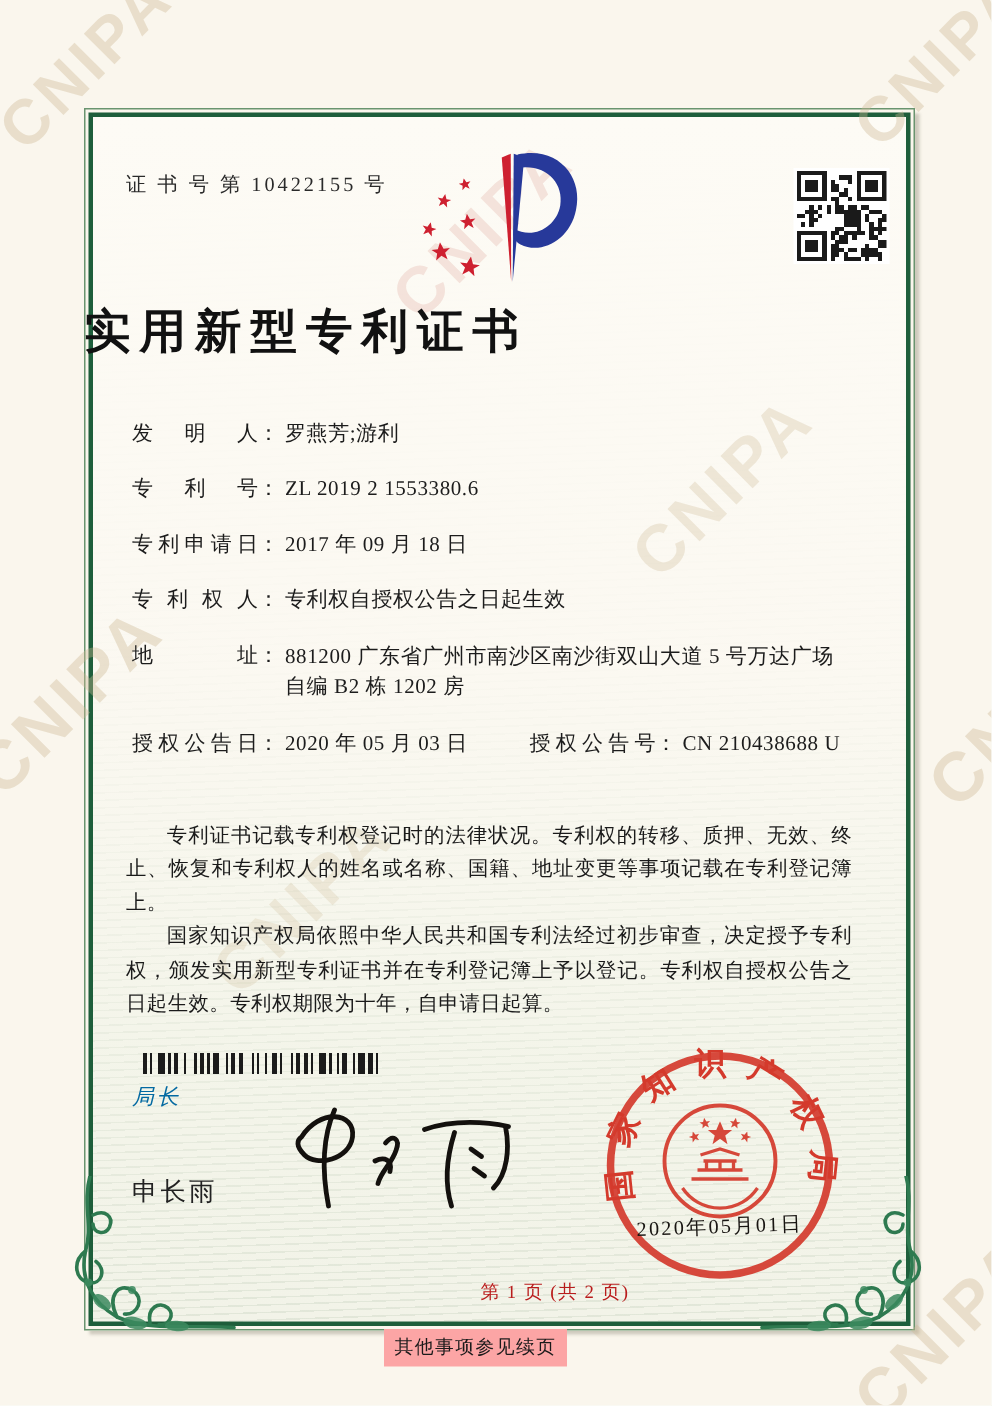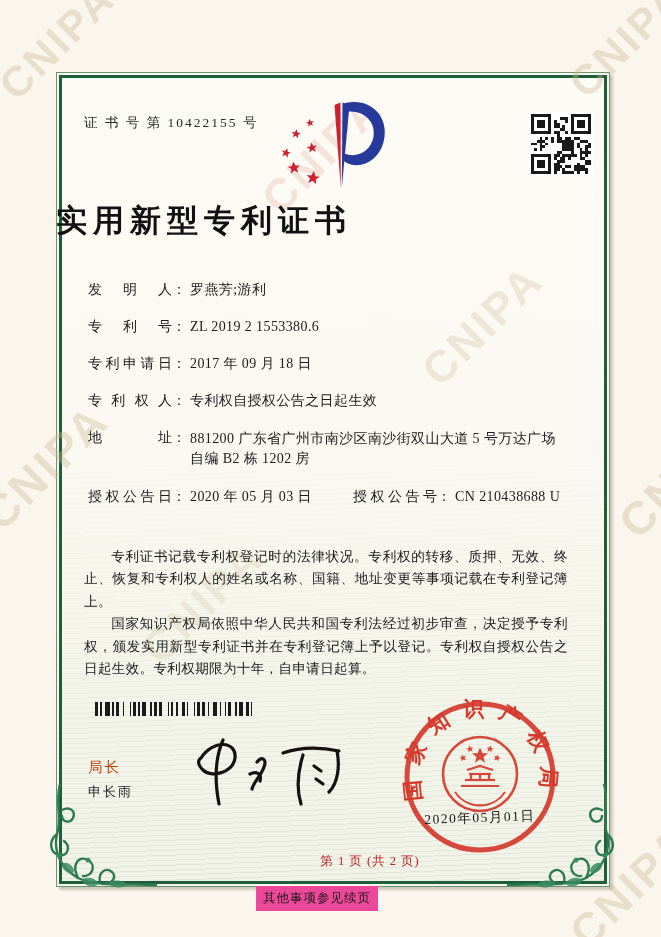--- a/index.html
+++ b/index.html
@@ -65,36 +65,36 @@
   .fvalue.addr{width:368px; line-height:19.5px;}
   .frow.grantrow .pair2{position:absolute; left:235px; top:0; white-space:nowrap;margin-left:30px;}
   .frow.grantrow .flabel{width:84px;}
   .paras{
     position:absolute; left:84px; top:546px; width:484px;
     font-size:13.6px; line-height:22.4px; text-align:justify; color:#1a1a1a;
   }
   .paras p{margin:0; text-indent:2em; letter-spacing:0.3px;}
   .barcode{position:absolute; left:95px; top:702px; width:161px; height:14px;}
   .signer-role{
-    position:absolute; left:88px; top:758px; font-size:14.5px; letter-spacing:2px;
-    font-family:"Liberation Sans","DejaVu Sans",sans-serif; color:#c2410c;
+    position:absolute; left:88px; top:722px; font-size:14.5px; letter-spacing:2px;
+    font-family:"Liberation Sans","DejaVu Sans",sans-serif; color:#0369a1;font-style:italic;
   }
   .signer-name{
-    position:absolute; left:88px; top:783px; font-size:13px; letter-spacing:2px;
+    position:absolute; left:88px; top:783px; font-size:17px; letter-spacing:2px;
     font-family:"Liberation Sans","DejaVu Sans",sans-serif; color:#222;
   }
   .signature{position:absolute; left:183px; top:726px; width:172px; height:92px;}
   .seal{position:absolute; left:397px; top:694px; width:166px; height:166px;}
   .page-info{
     position:absolute; left:56px; top:853px; width:628px; text-align:center;
     font-size:12.5px; letter-spacing:1px; color:#b91c1c;
   }
   .cont-tab{
     position:absolute; left:256px; top:886px; width:122px; height:25px;
-    background:#ec4899; display:flex; align-items:center; justify-content:center;
+    background:#fca5a5; display:flex; align-items:center; justify-content:center;
     font-size:12.5px; letter-spacing:1px; color:#1a1a1a;
   }
   .ornament{position:absolute; width:112px; height:106px; pointer-events:none;}
   .orn-bl{left:48px; top:784px;}
   .orn-br{left:504px; top:784px; transform:scaleX(-1);}
 </style>
 </head>
 <body>
 
 <div class="page">

